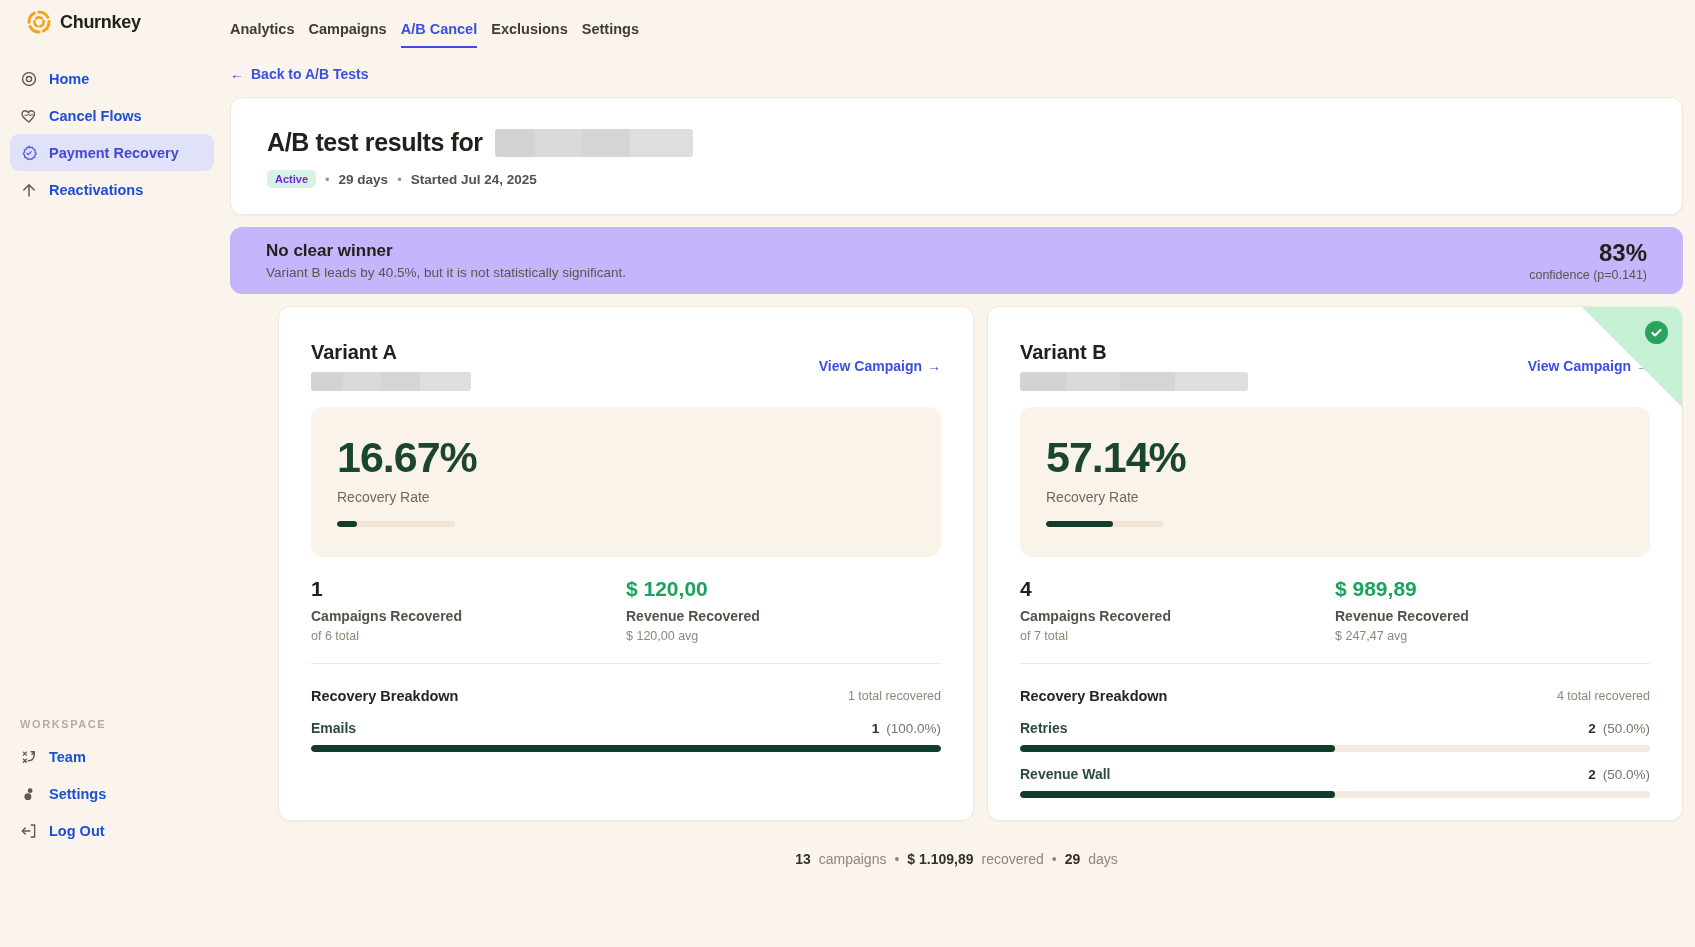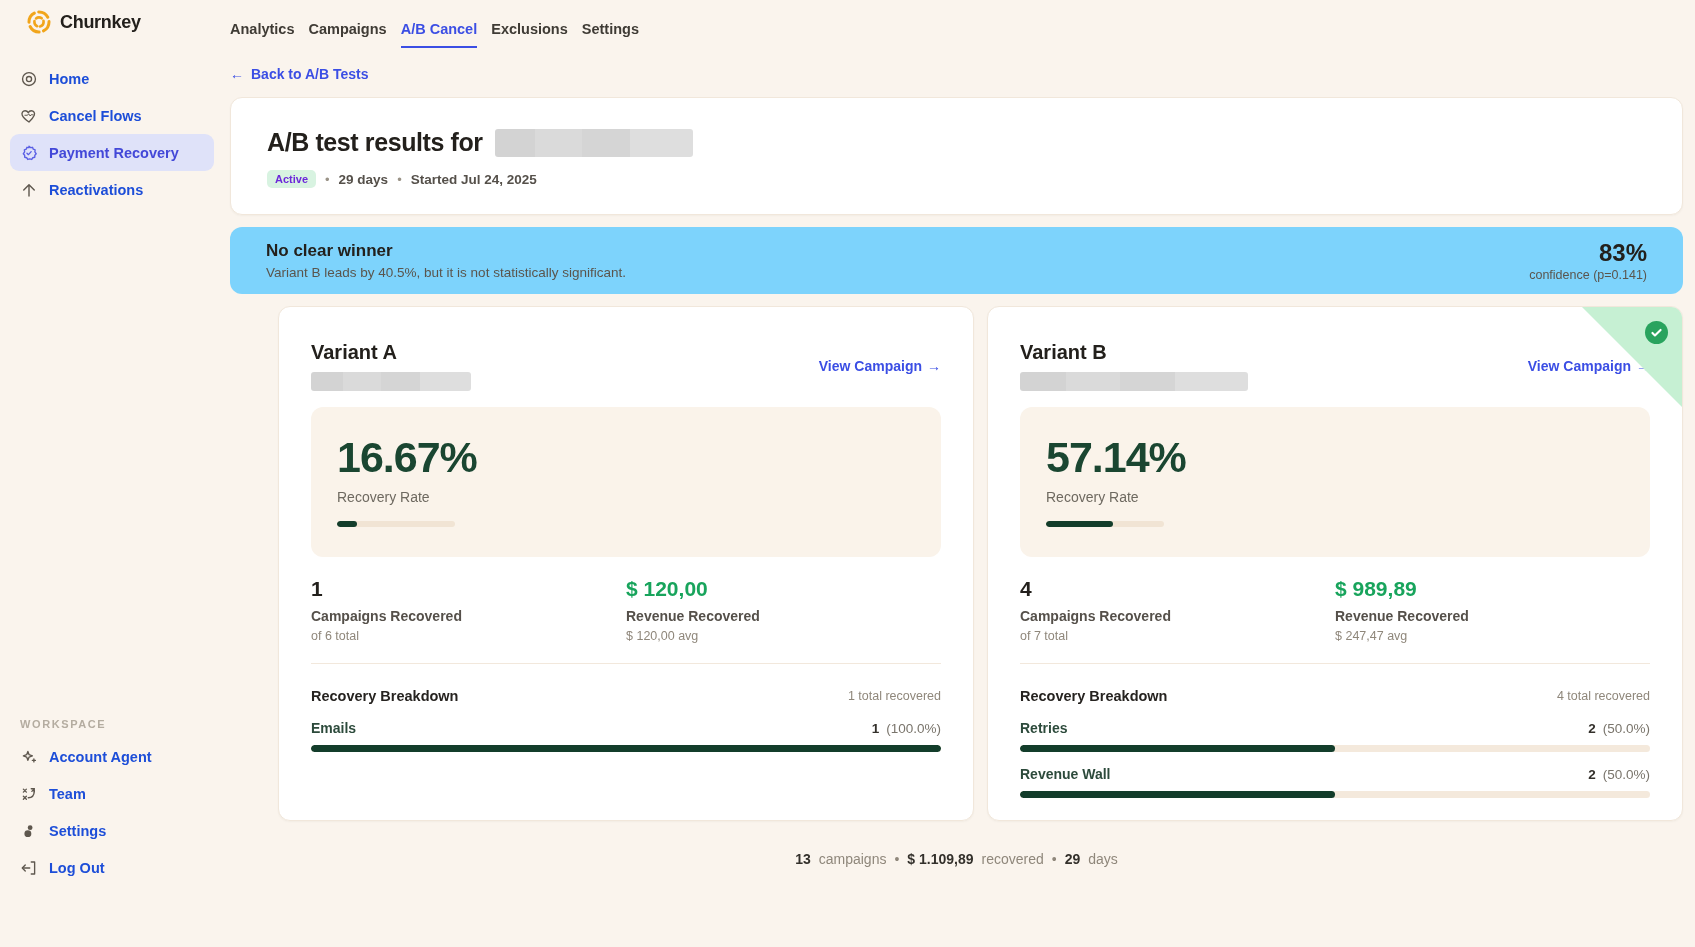--- a/index.html
+++ b/index.html
@@ -40,21 +40,21 @@
   .header-card { margin-top:14px; padding:30px 36px 26px; }
   .title-row { display:flex; align-items:center; gap:12px; }
   .page-title { font-size:25px; font-weight:800; letter-spacing:-0.4px; color:#23201C; }
   .ph { border-radius:3px; background:linear-gradient(90deg,#d3d3d3 0 20%,#dadada 20% 44%,#d5d5d5 44% 68%,#dedede 68% 100%); }
   .ph-title { width:198px; height:28px; }
   .meta-row { display:flex; align-items:center; gap:9px; margin-top:13px; }
   .badge { background:#D8F3E1; color:#6d28d9; font-size:11px; font-weight:700; padding:3px 8px; border-radius:5px; }
   .meta-dot { color:#9A9387; font-size:13px; }
   .meta-txt { font-size:13.5px; font-weight:600; color:#55504A; }
   
-  .banner { margin-top:12px; background:#7dd3fc; border-radius:12px; padding:12px 36px;
+  .banner { margin-top:12px; background:#c4b5fd; border-radius:12px; padding:12px 36px;
     display:flex; align-items:center; justify-content:space-between; }
   .banner-title { font-size:17px; font-weight:800; color:#23201C; }
   .banner-sub { font-size:13.5px; color:#5A554D; margin-top:4px; }
   .conf { text-align:right; }
   .conf-val { font-size:24px; font-weight:800; color:#23201C; }
   .conf-lbl { font-size:12.5px; color:#5A554D; margin-top:1px; }
   
   .cards { margin-top:12px; display:flex; gap:13px; align-items:stretch;padding-left:48px; }
   .vcard { flex:1 1 0; padding:34px 32px 22px; position:relative; overflow:hidden; }
   .vhead { display:flex; justify-content:space-between; align-items:center; }
@@ -146,29 +146,20 @@
           </svg>
       </span>
       <span>Reactivations</span>
     </div>
   </nav>
 
   <div class="side-bottom">
     <div class="ws-label">WORKSPACE</div>
     <div class="side-item">
       <span class="icn">
-        <svg viewBox="0 0 24 24" fill="none" stroke="currentColor" stroke-width="1.8" stroke-linejoin="round" stroke-linecap="round">
-            <path d="M10.5 4.5l1.6 4.4 4.4 1.6-4.4 1.6-1.6 4.4-1.6-4.4-4.4-1.6 4.4-1.6z"></path>
-            <path d="M18.5 14.5v4M16.5 16.5h4"></path>
-          </svg>
-      </span>
-      <span>Account Agent</span>
-    </div>
-    <div class="side-item">
-      <span class="icn">
         <svg viewBox="0 0 24 24" fill="none" stroke="currentColor" stroke-width="1.8" stroke-linecap="round">
             <path d="M4.5 5.5l4 4M8.5 5.5l-4 4"></path>
             <path d="M4.5 15l4 4M8.5 15l-4 4"></path>
             <path d="M11 17c6 0 8-4 8-9"></path>
             <path d="M15.8 8.5L19 5.3M19 9V5h-4"></path>
           </svg>
       </span>
       <span>Team</span>
     </div>
     <div class="side-item">

